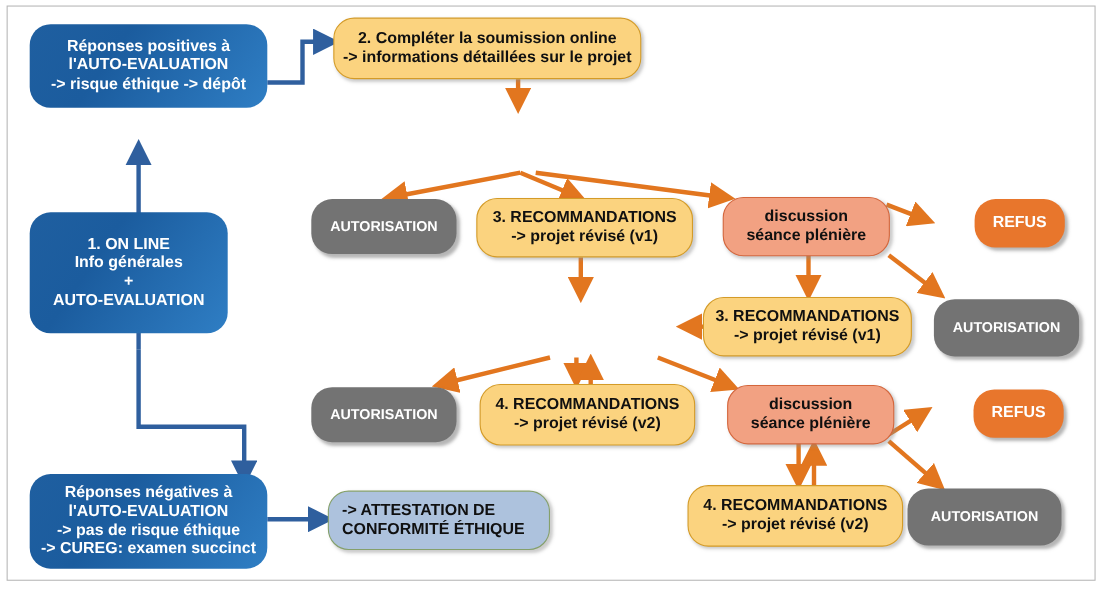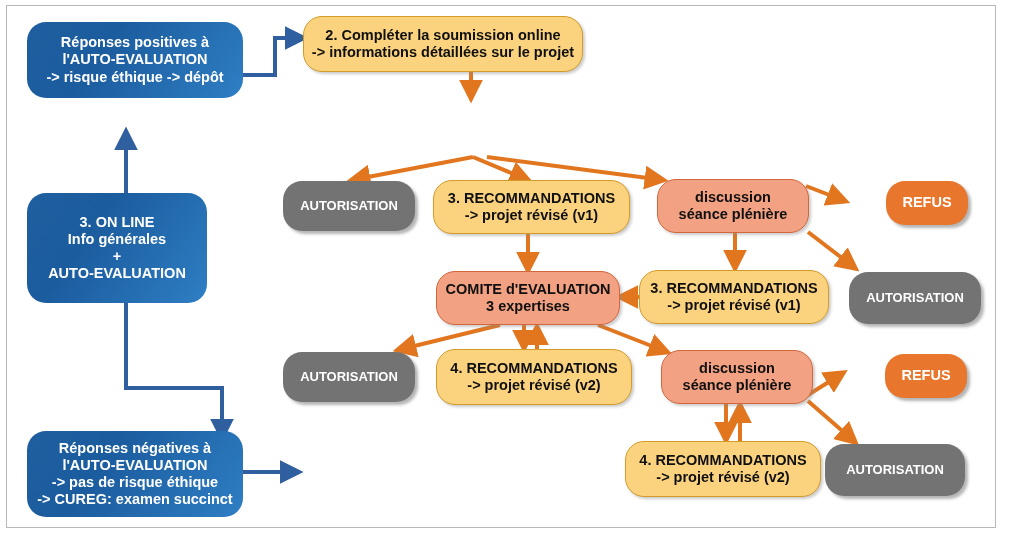--- a/index.html
+++ b/index.html
@@ -141,21 +141,21 @@
       <path d="M537,350 L537,327" marker-end="url(#ao)"></path>
       <path d="M726,403 L726,440" marker-end="url(#ao)"></path>
       <path d="M740,442 L740,405" marker-end="url(#ao)"></path>
     </g>
   </svg>
 
   <div class="node blue" style="left:27px; top:22px; width:216px; height:76px;">Réponses positives à
 l'AUTO-EVALUATION
 -&gt; risque éthique -&gt; dépôt</div>
 
-  <div class="node blue" style="left:27px; top:193px; width:180px; height:110px;">3. ON LINE
+  <div class="node blue" style="left:27px; top:193px; width:180px; height:110px;">1. ON LINE
 Info générales
 +
 AUTO-EVALUATION</div>
 
   <div class="node blue" style="left:27px; top:431px; width:216px; height:86px;">Réponses négatives à
 l'AUTO-EVALUATION
 -&gt; pas de risque éthique
 -&gt; CUREG: examen succinct</div>
 
   <div class="node yellow shadow-soft" style="left:303px; top:16px; width:280px; height:56px;">2. Compléter la soumission online
@@ -167,35 +167,35 @@
   <div class="node yellow shadow-soft" style="left:433px; top:180px; width:197px; height:54px;">3. RECOMMANDATIONS
 -&gt; projet révisé (v1)</div>
 
   <div class="node salmon shadow-soft" style="left:657px; top:179px; width:152px; height:54px;">discussion
 séance plénière</div>
 
   <div class="node orange" style="left:848px; top:181px; width:82px; height:44px;">REFUS</div>
 
   <div class="node green" style="left:849px; top:272px; width:132px; height:52px;">AUTORISATION</div>
 
-  <div class="node salmon shadow-soft" style="left:436px; top:271px; width:184px; height:54px;">COMITE d'EVALUATION
-3 expertises</div>
 
   <div class="node yellow shadow-soft" style="left:639px; top:270px; width:190px; height:54px;">3. RECOMMANDATIONS
 -&gt; projet révisé (v1)</div>
 
   <div class="node green" style="left:283px; top:352px; width:132px; height:50px;">AUTORISATION</div>
 
   <div class="node yellow shadow-soft" style="left:436px; top:349px; width:196px; height:56px;">4. RECOMMANDATIONS
 -&gt; projet révisé (v2)</div>
 
   <div class="node salmon shadow-soft" style="left:661px; top:350px; width:152px; height:54px;">discussion
 séance plénière</div>
 
   <div class="node orange" style="left:847px; top:354px; width:82px; height:44px;">REFUS</div>
 
   <div class="node yellow shadow-soft" style="left:625px; top:441px; width:196px; height:56px;">4. RECOMMANDATIONS
 -&gt; projet révisé (v2)</div>
 
   <div class="node green" style="left:825px; top:444px; width:140px; height:52px;">AUTORISATION</div>
 
+  <div class="node steel shadow-soft" style="left:298px; top:446px; width:202px; height:54px;">-&gt; ATTESTATION DE
+CONFORMITÉ ÉTHIQUE</div>
 
 </div>
 
 </body></html>

